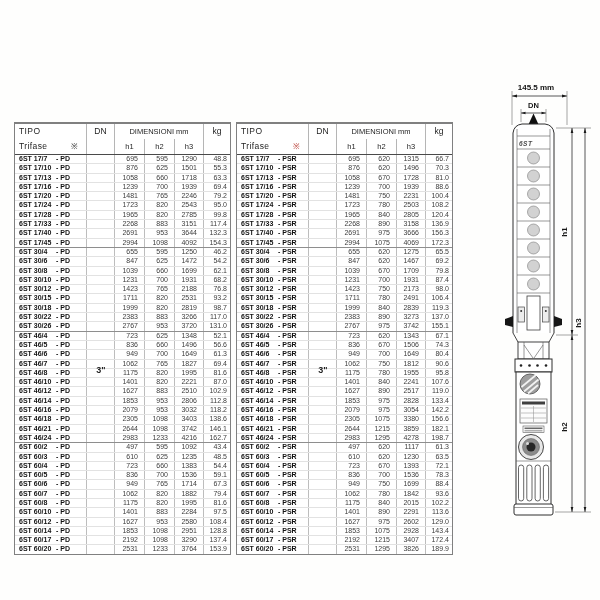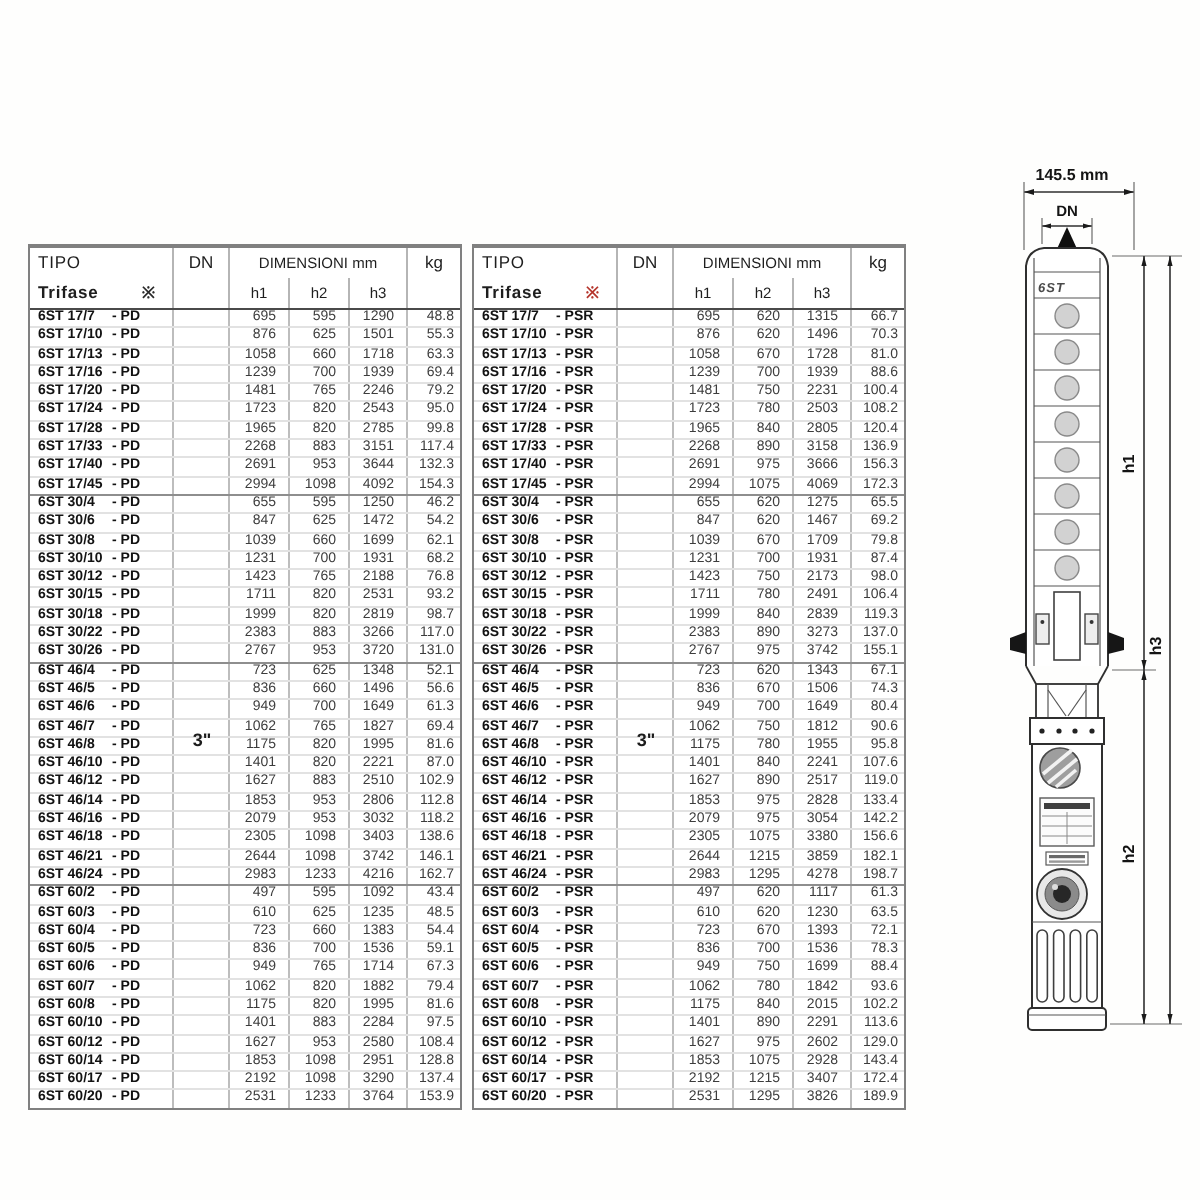--- a/index.html
+++ b/index.html
@@ -10,21 +10,21 @@
              background:#fff;--cols:72px 28px 30px 30px 29px 26px;}
   .thead{border-bottom:1px solid #4a4a4a;}
   .hr{display:grid;grid-template-columns:var(--cols);}
   .hc{font-size:8.5px;color:#1e1e1e;line-height:15px;height:15px;border-right:1px solid #b5b5b5;
       white-space:nowrap;overflow:hidden;padding:0;}
   .hr .hc:last-child{border-right:none;text-align:center;}
   .hc.tipo{padding-left:4px;letter-spacing:.4px;}
   .hc.ctr{text-align:center;}
   .hc.span3{grid-column:3/6;font-size:7.5px;text-align:center;}
   .hc.sub{font-size:7.5px;}
-  .hc.bold{font-weight:bold;display:flex;}
+  .hc.bold{font-weight:normal;display:flex;}
   .hc .sym{margin-left:auto;margin-right:8px;font-size:8px;}
   .tbody{display:block;}
   .tr{display:grid;grid-template-columns:var(--cols);height:8.3px;}
   .tr + .tr{border-top:1px solid #e2e2e2;}
   .tr.gsep{border-top:1.6px solid #8e8e8e;}
   .td{font-size:7px;line-height:8.4px;color:#3c3c3c;border-right:1px solid #bdbdbd;
       text-align:right;padding-right:6px;white-space:nowrap;overflow:hidden;}
   .tr .td:last-child{border-right:none;}
   .td.model{display:flex;text-align:left;padding:0 0 0 4px;font-weight:bold;color:#121212;}
   .td.model .m{width:37px;display:inline-block;}

